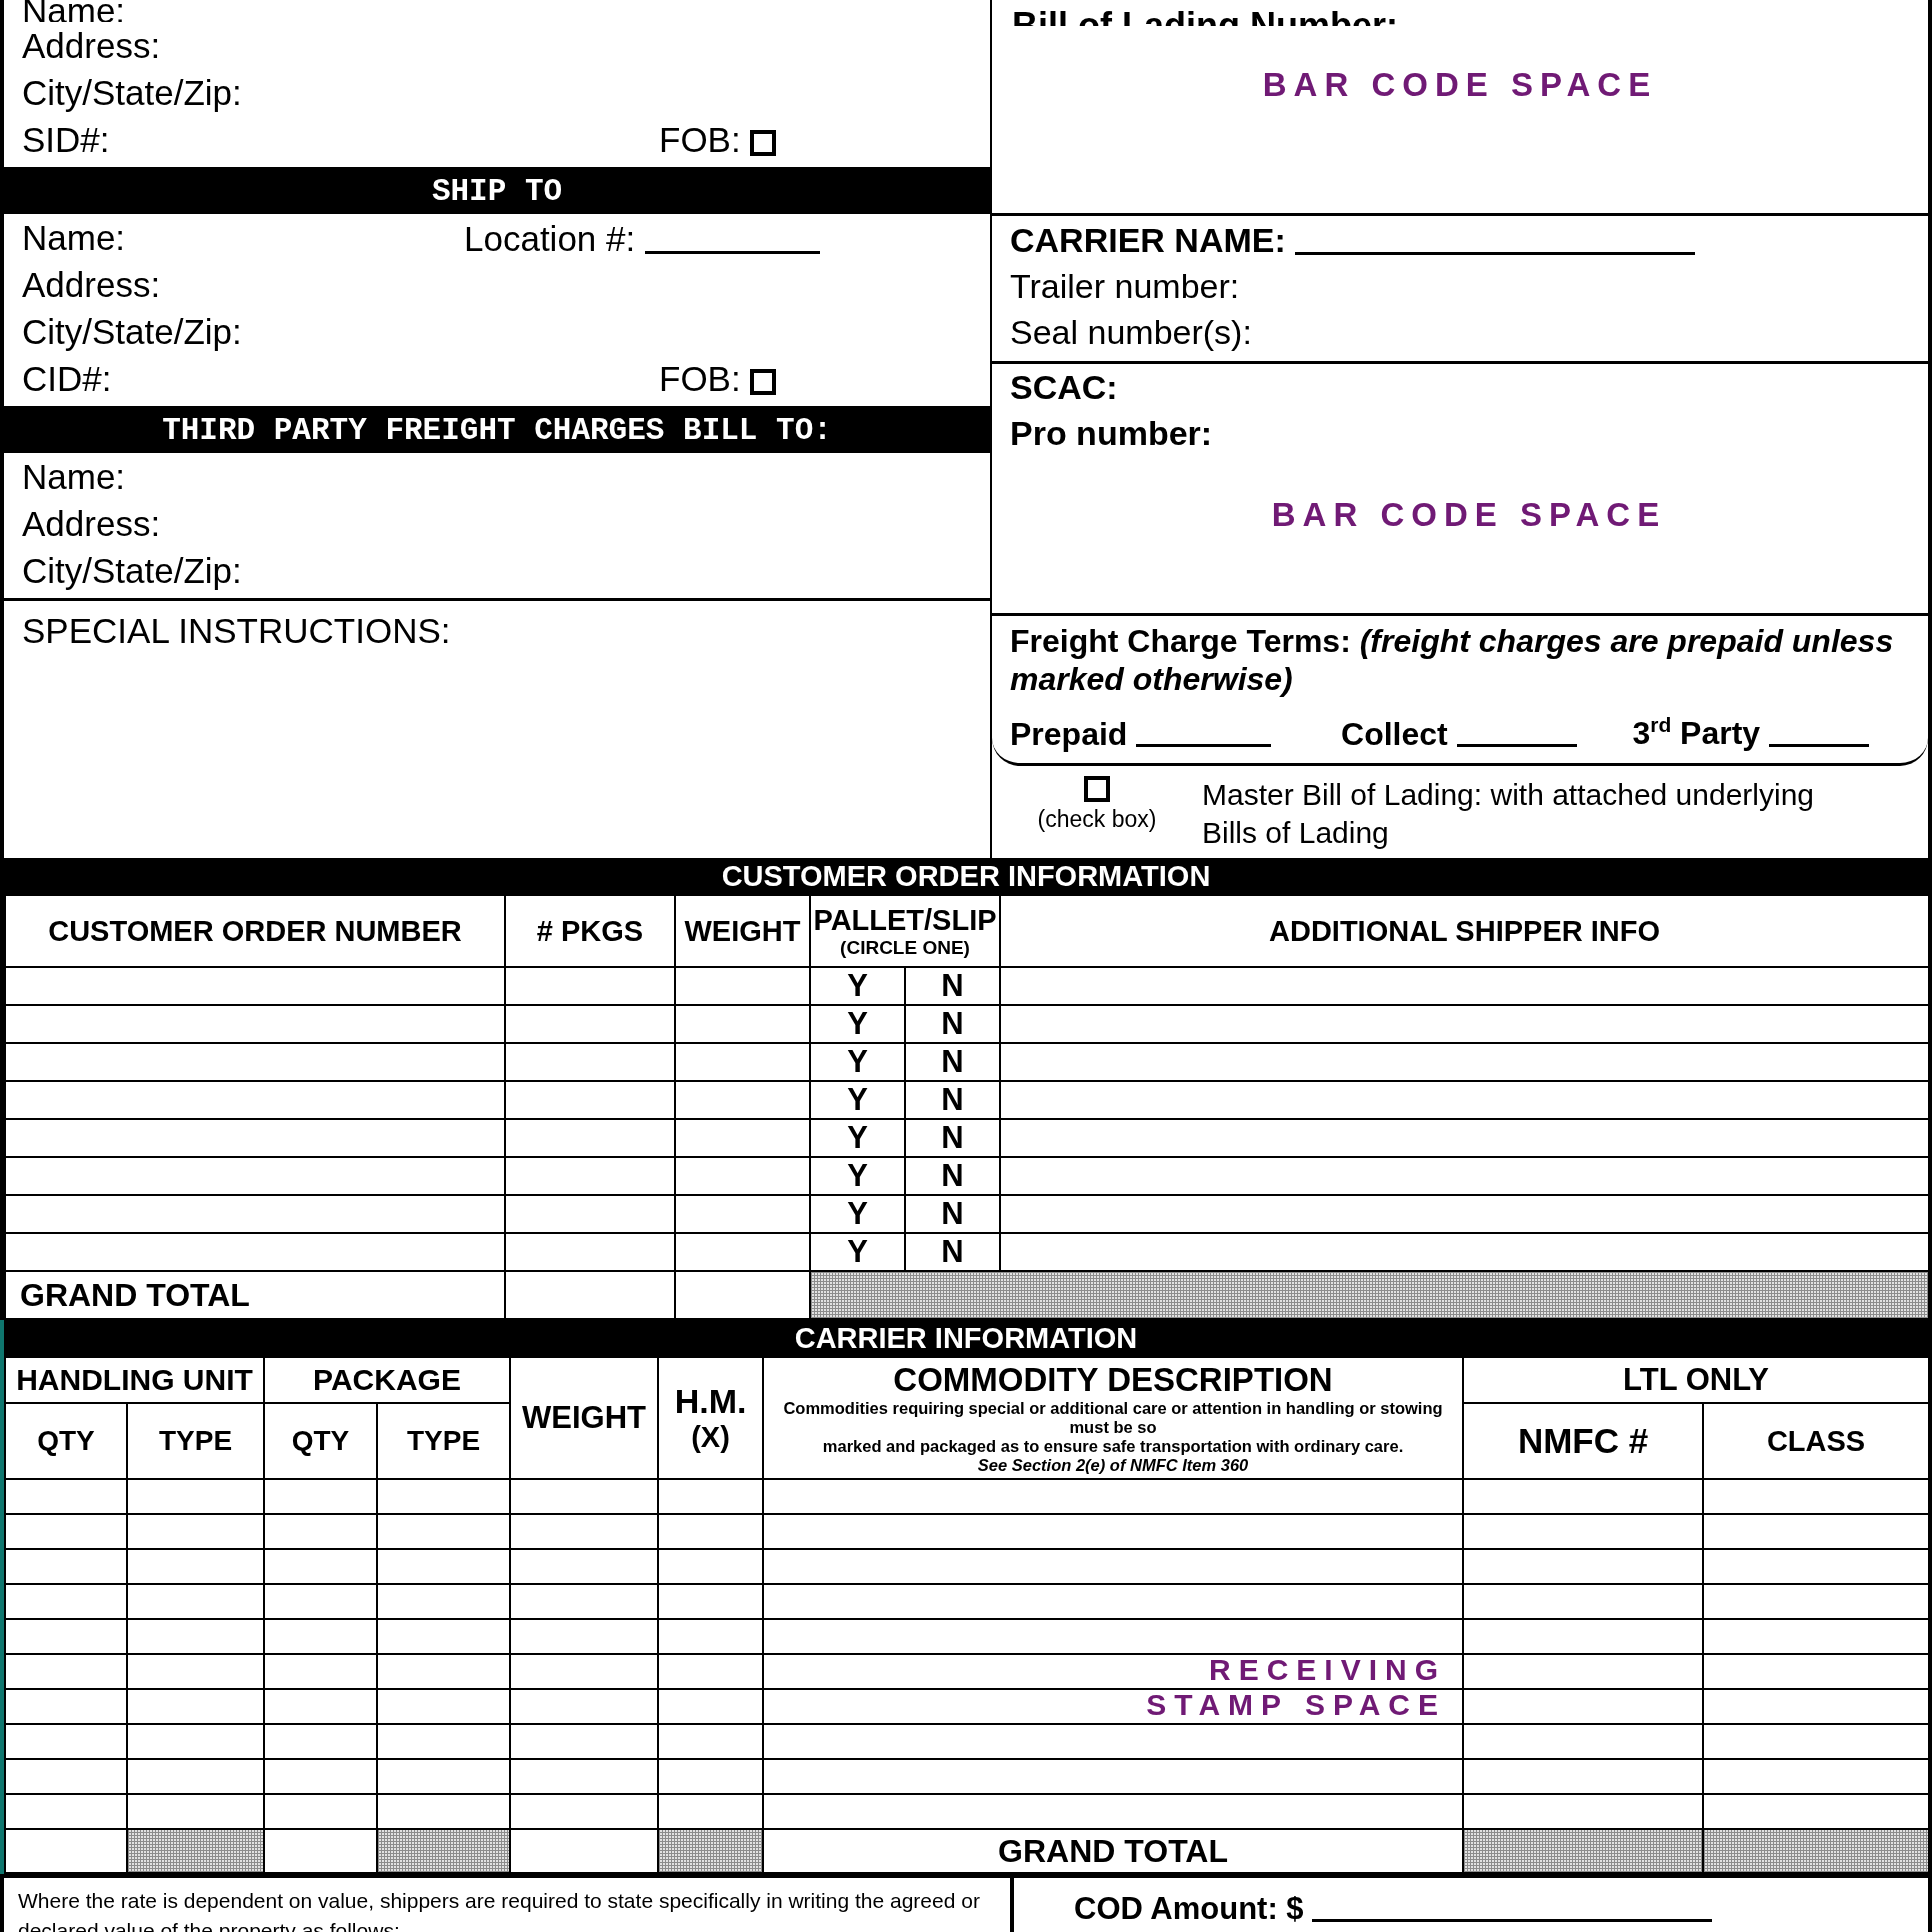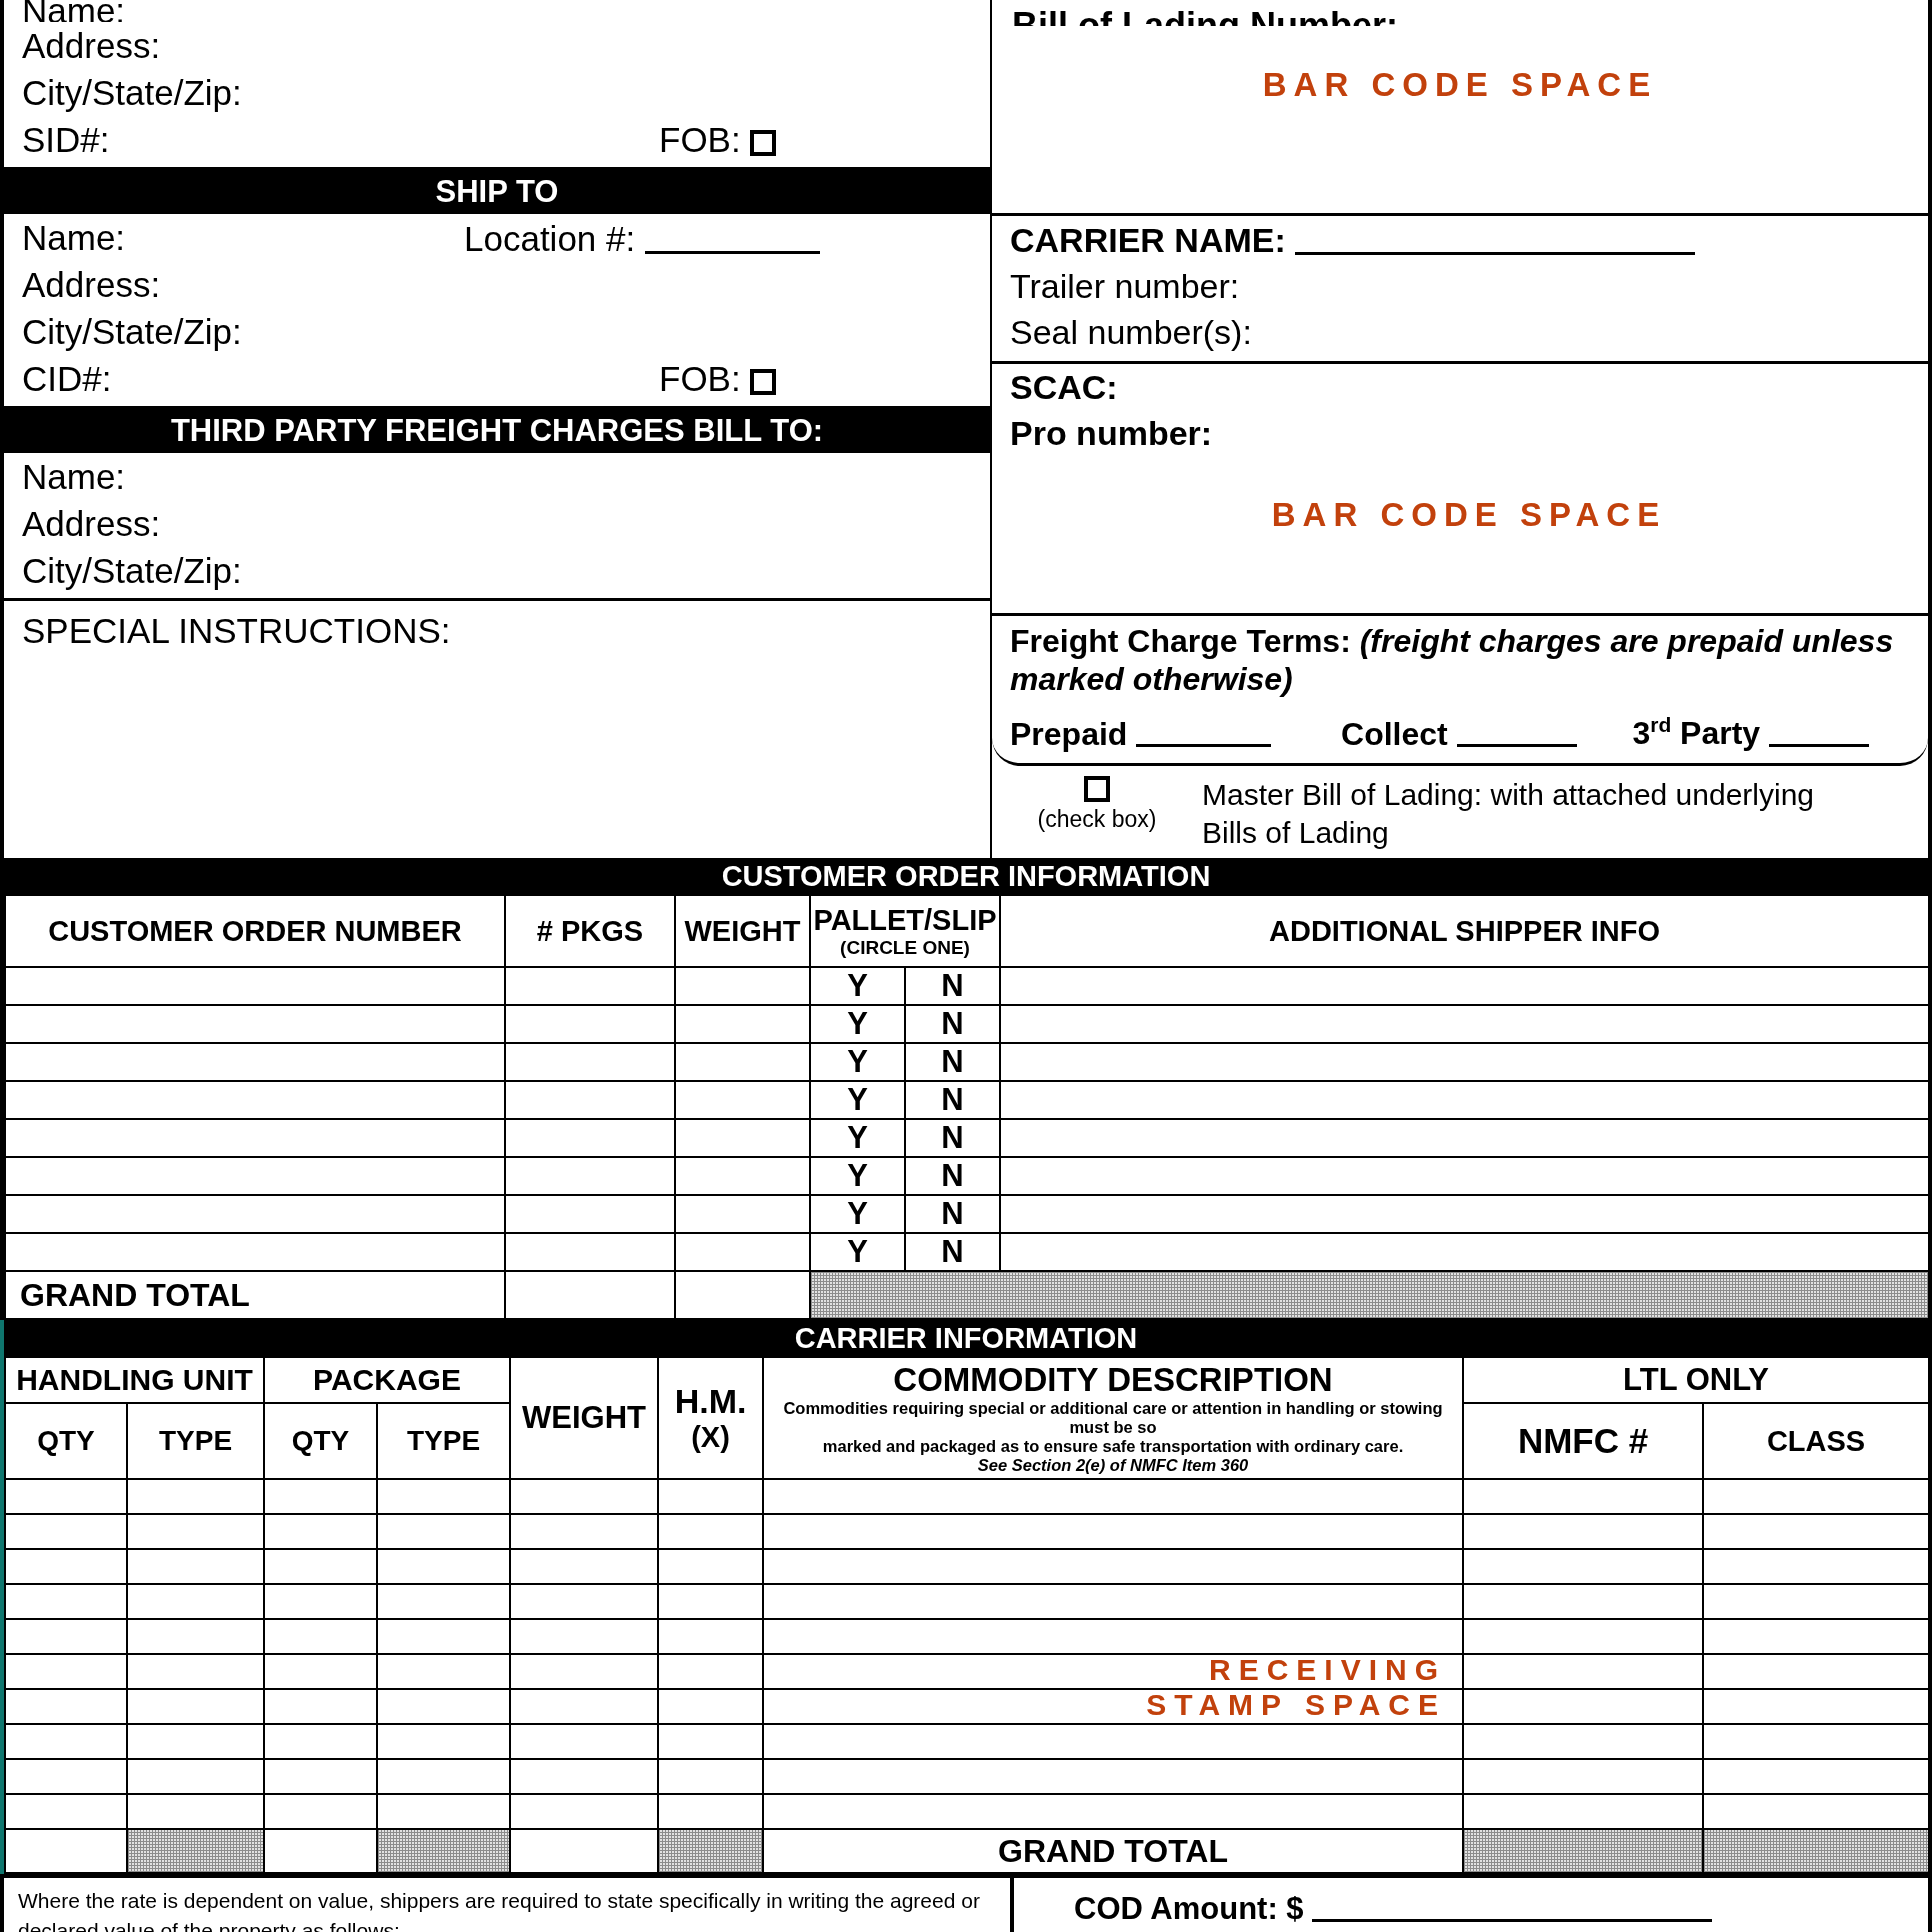--- a/index.html
+++ b/index.html
@@ -9,35 +9,35 @@
     color:#000;
   }
   .page{position:relative;width:1932px;height:1932px;box-sizing:border-box;}
 
   
   .blk{background:#000;color:#fff;font-weight:bold;text-align:center;}
   .bx{box-sizing:border-box;}
   .ctr{text-align:center;}
   .bold{font-weight:bold;}
   .ital{font-style:italic;}
-  .ghost{color:#c2410c;font-weight:bold;letter-spacing:7px;}
+  .ghost{color:#701a75;font-weight:bold;letter-spacing:7px;}
   .chk{display:inline-block;width:26px;height:26px;border:4px solid #000;box-sizing:border-box;vertical-align:-4px;}
   .hatch{
     background-image:
       repeating-linear-gradient(0deg,#8c8c8c 0,#8c8c8c 1px,transparent 1px,transparent 3px),
       repeating-linear-gradient(90deg,#8c8c8c 0,#8c8c8c 1px,transparent 1px,transparent 3px);
     background-color:#e2e2e2;
   }
 
   
   .top{display:flex;width:1932px;}
   .topL{width:992px;box-sizing:border-box;border-left:4px solid #000;border-right:2px solid #000;}
   .topR{width:940px;box-sizing:border-box;border-right:4px solid #000;}
 
-  .sec-hdr{font-size:31px;line-height:38px;padding:3px 0;}
+  .sec-hdr{font-size:31px;line-height:38px;padding:3px 0;font-family:Liberation Mono, monospace;}
   .fldrow{font-size:35px;line-height:47px;padding:0 0 0 18px;}
 
   .bolline{font-size:36px;font-weight:bold;padding-left:20px;white-space:nowrap;}
   .rline{display:inline-block;border-bottom:3px solid #000;height:1.05em;vertical-align:-3px;}
 
   .carbox{box-sizing:border-box;border-top:3px solid #000;padding-left:18px;}
   .carline{font-size:34px;line-height:46px;}
 
   
   table.grid{border-collapse:collapse;width:1932px;table-layout:fixed;}

